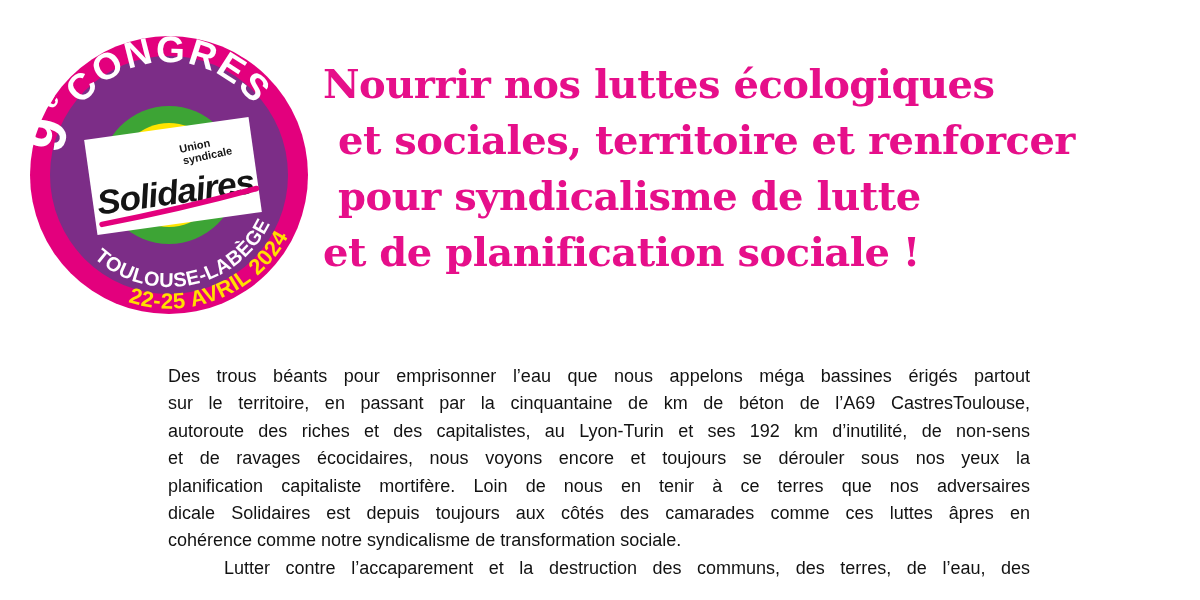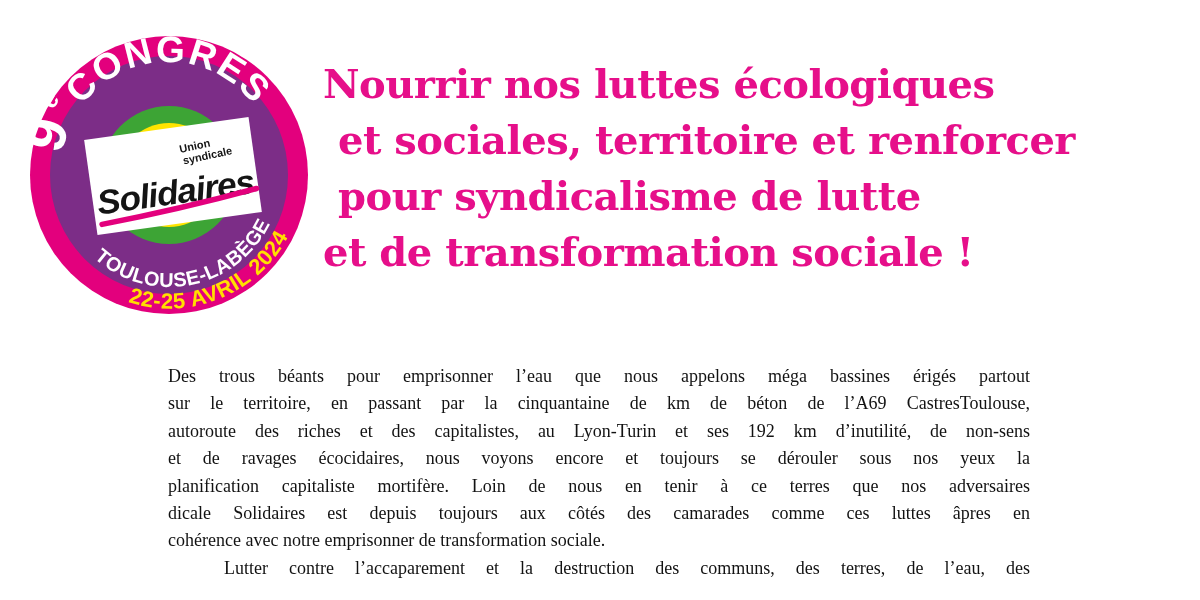--- a/index.html
+++ b/index.html
@@ -11,21 +11,21 @@
 
   
   .headline{position:absolute;left:323px;top:56px;
             font-family:"DejaVu Serif",serif;font-weight:700;
             font-size:40px;line-height:56px;letter-spacing:-0.5px;white-space:nowrap;}
   .tline.ind{padding-left:15px;}
 
   
   .bodycol{position:absolute;left:168px;top:363px;width:862px;color:#121212;
            font-size:18px;line-height:27.4px;}
-  .bline{text-align:justify;text-align-last:justify;font-family:Liberation Serif, serif;}
+  .bline{text-align:justify;text-align-last:justify;}
   .bline.last{text-align-last:auto;}
 
   svg text{font-family:"Liberation Sans",sans-serif;}
 </style>
 </head>
 <body>
 
 <div class="page">
 
   <div class="logo">
@@ -66,27 +66,27 @@
       <text font-size="22" font-weight="bold" letter-spacing="0.5" fill="#ffdf00">
         <textPath href="#arcDate" startOffset="0">22-25 AVRIL 2024</textPath>
       </text>
     </svg>
   </div>
 
   <div class="headline" style="color: rgb(230, 15, 138);">
     <div class="tline">Nourrir nos luttes écologiques</div>
     <div class="tline ind">et sociales, territoire et renforcer</div>
     <div class="tline ind">pour syndicalisme de lutte</div>
-    <div class="tline">et de transformation sociale !</div>
+    <div class="tline">et de planification sociale !</div>
   </div>
 
   <div class="bodycol">
       <div class="bline">Des trous béants pour emprisonner l’eau que nous appelons méga bassines érigés partout</div>
       <div class="bline">sur le territoire, en passant par la cinquantaine de km de béton de l’A69 CastresToulouse,</div>
       <div class="bline">autoroute des riches et des capitalistes, au Lyon-Turin et ses 192 km d’inutilité, de non-sens</div>
       <div class="bline">et de ravages écocidaires, nous voyons encore et toujours se dérouler sous nos yeux la</div>
       <div class="bline">planification capitaliste mortifère. Loin de nous en tenir à ce terres que nos adversaires</div>
       <div class="bline">dicale Solidaires est depuis toujours aux côtés des camarades comme ces luttes âpres en</div>
-      <div class="bline last">cohérence avec notre emprisonner de transformation sociale.</div>
+      <div class="bline last">cohérence comme notre syndicalisme de transformation sociale.</div>
       <div class="bline" style="text-indent: 56px;">Lutter contre l’accaparement et la destruction des communs, des terres, de l’eau, des</div>
     </div>
 
 </div>
 
 </body></html>

